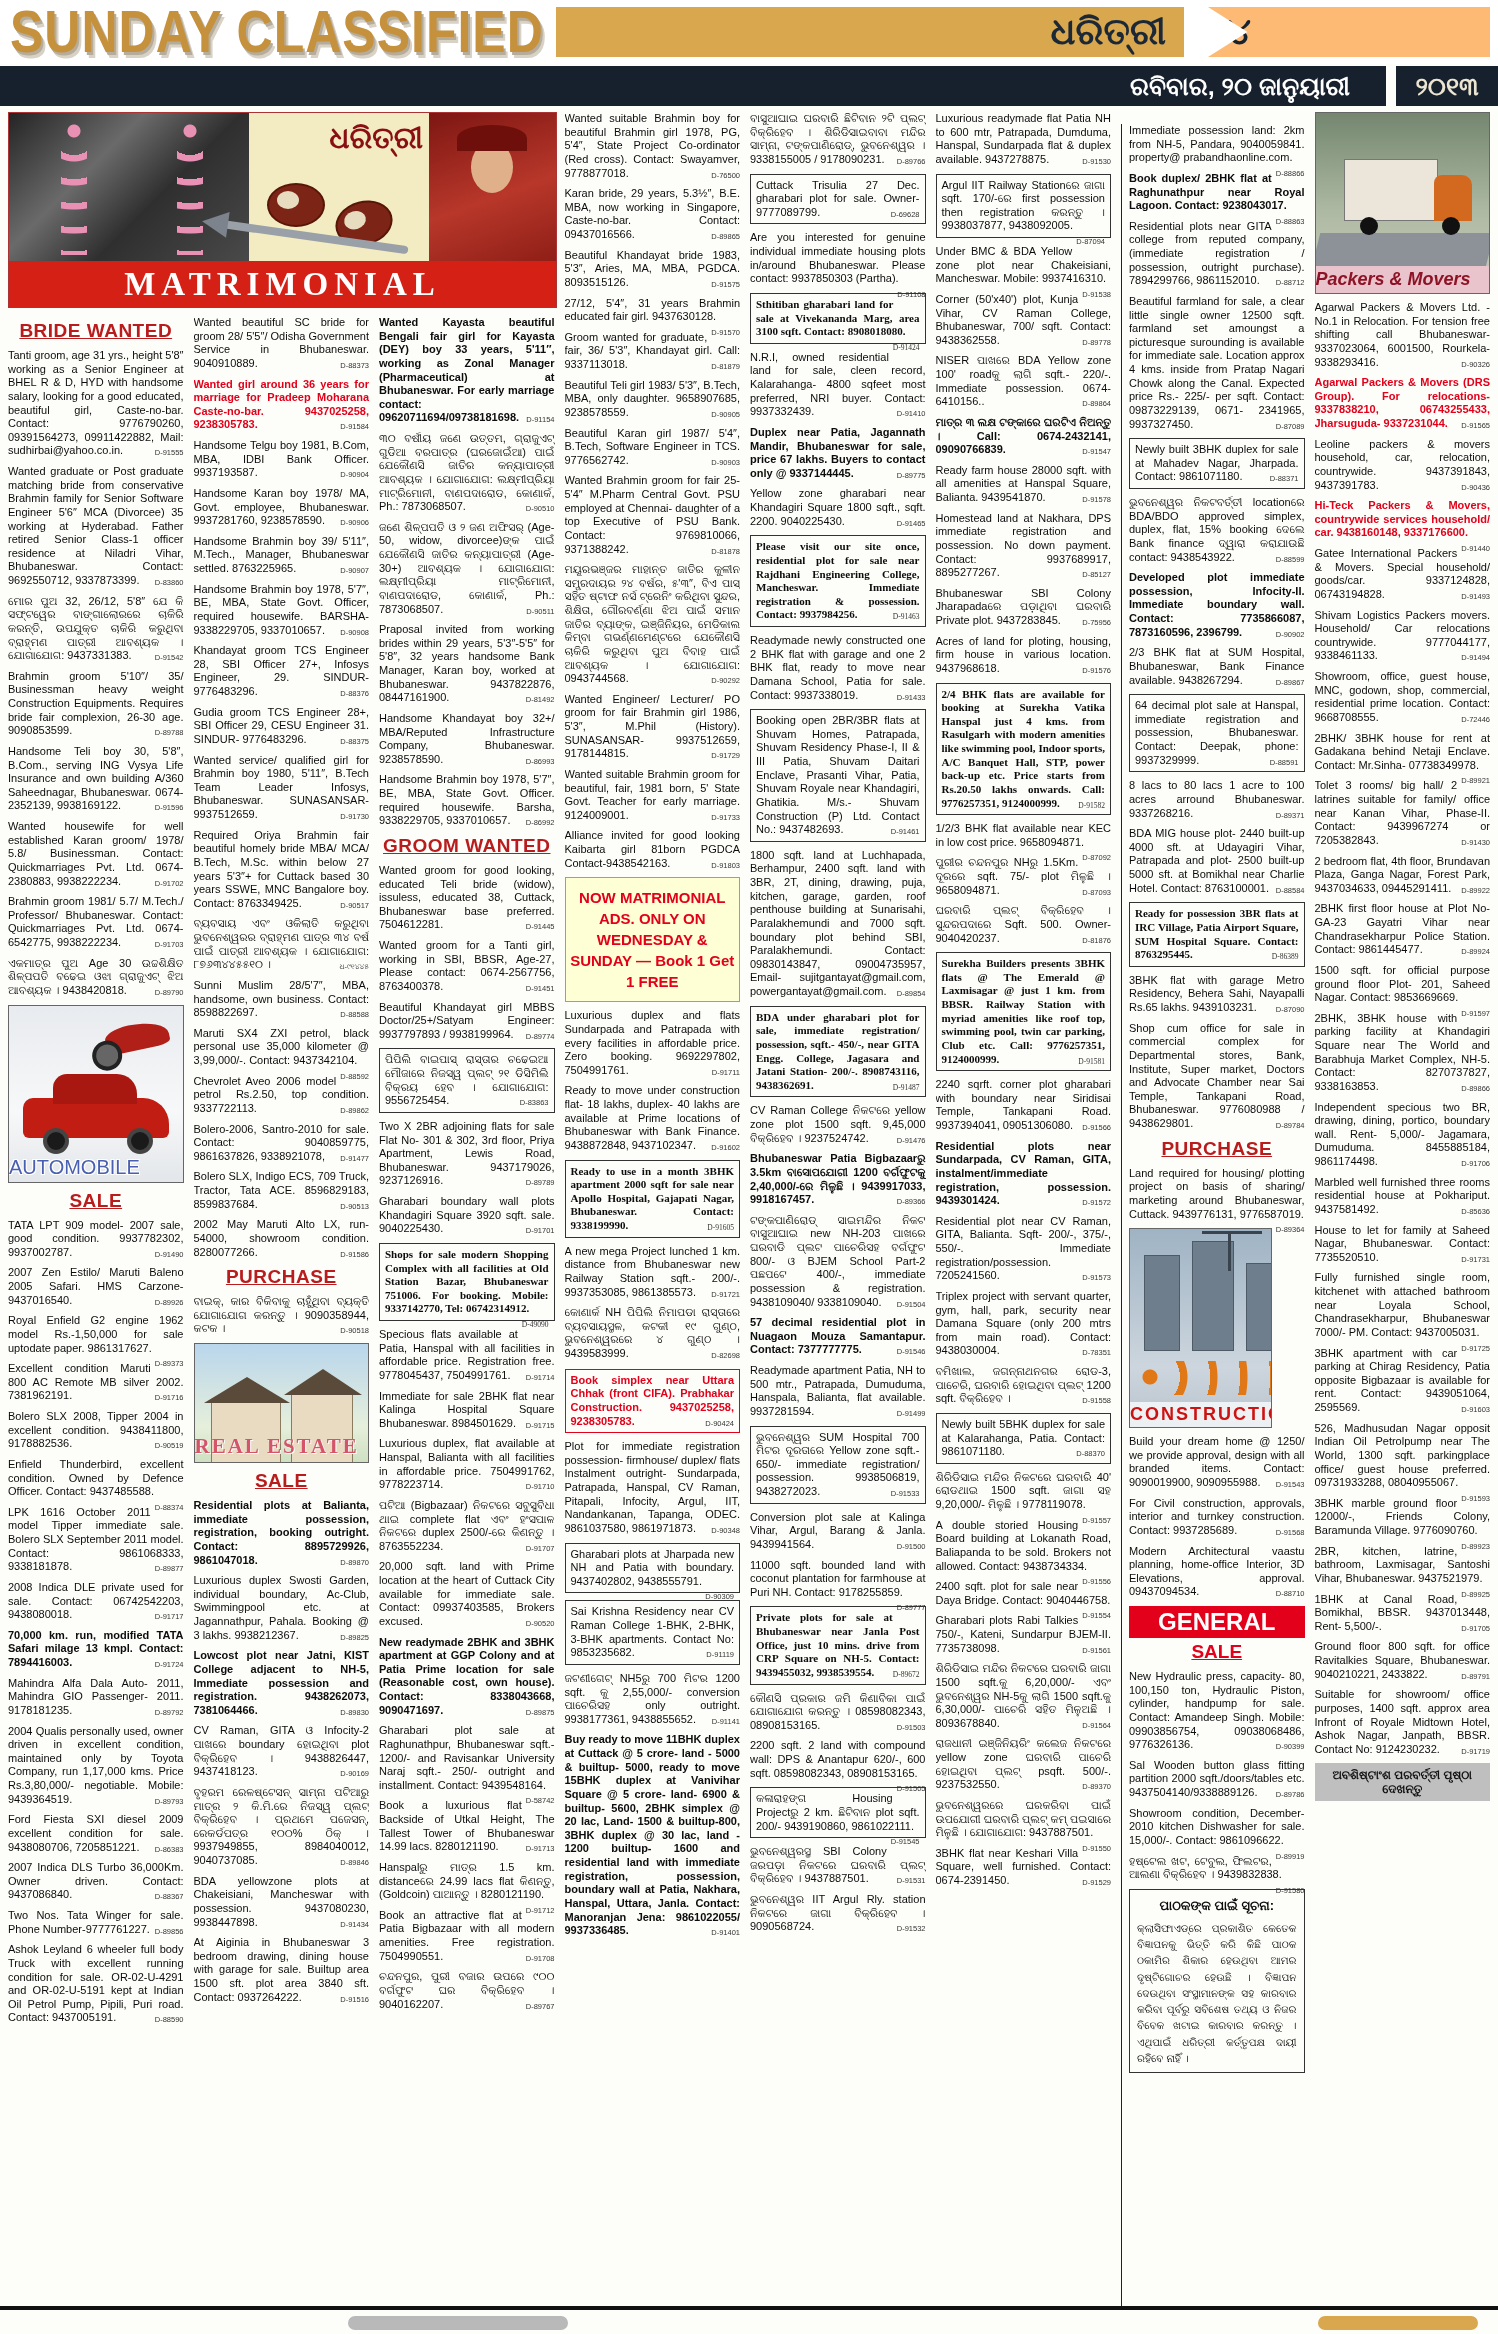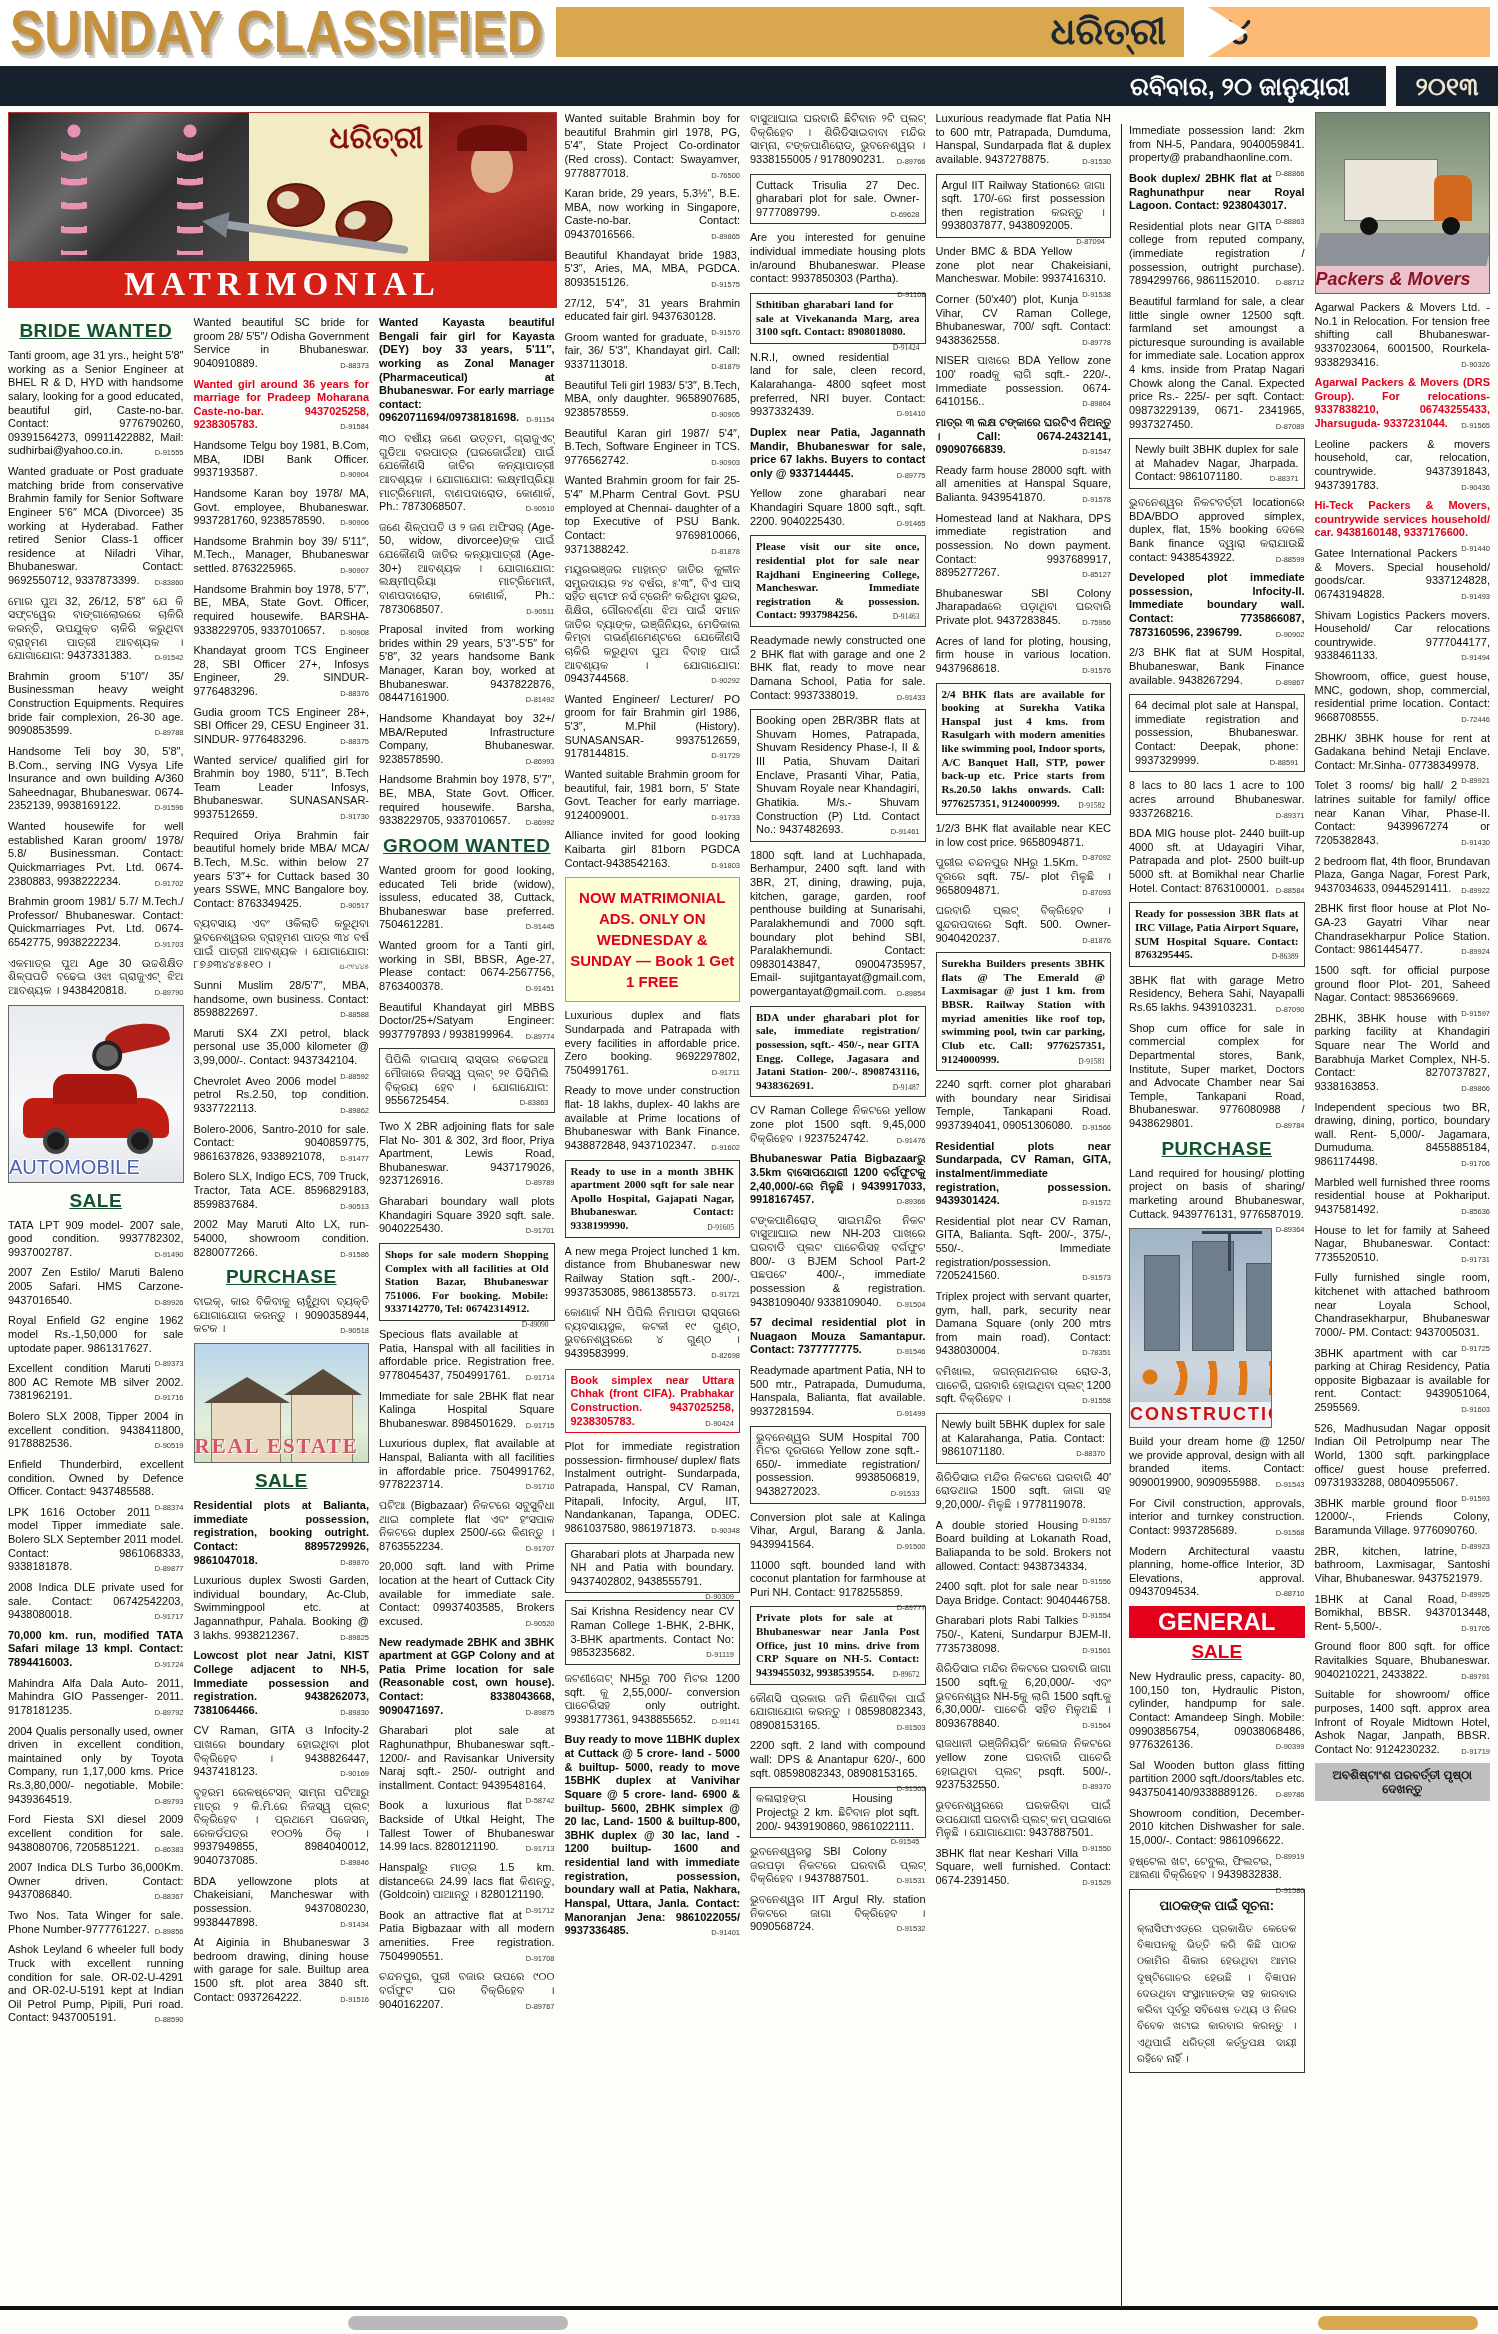--- a/index.html
+++ b/index.html
@@ -20,21 +20,21 @@
   .datebar span { position:absolute; right:36px; top:0; line-height:40px; color:#fff;
                   font-size:25px; font-weight:bold; }
   .yearbox { position:absolute; top:66px; left:1396px; width:102px; height:40px; background:#16212d;
              color:#ece5d2; font-size:25px; font-weight:bold; text-align:center; line-height:40px; }
   
   .content { position:absolute; top:112px; left:8px; right:8px; bottom:28px;
              display:flex; gap:10px; overflow:hidden; }
   .col { flex:1 1 0; min-width:0; overflow:hidden; }
   .col.pad-banner { padding-top:204px; }
   .col.rule-left { border-left:1px solid #222; padding-left:7px;margin-top:12px; }
-  .sec-head { color:#14532d; font-weight:bold; font-size:19px; text-align:center;
+  .sec-head { color:#b91c1c; font-weight:bold; font-size:19px; text-align:center;
               text-decoration:underline; margin:4px 0 7px; letter-spacing:.5px; }
   .gen-head { text-align:center; margin:4px 0 7px; }
   .gen-line1 { background:#e2001a; color:#fff; font-weight:bold; font-size:24px; padding:2px 0; }
   .gen-line2 { color:#e2001a; font-weight:bold; font-size:19px; text-decoration:underline; margin-top:3px; }
   .ad { font-size:11px; line-height:1.24; text-align:justify; margin-bottom:7px; word-wrap:break-word; }
   .ad .ad-id { font-size:7.5px; color:#333; float:right; margin-top:4px; margin-left:4px; font-weight:normal; }
   .ad.b { font-weight:bold; }
   .ad.r { color:#e2001a; font-weight:bold; }
   .ad.x  { border:1.5px solid #333; padding:4px 5px; }
   .ad.xb { border:1.5px solid #333; padding:4px 5px; font-weight:bold;font-family:Liberation Serif, serif; }

